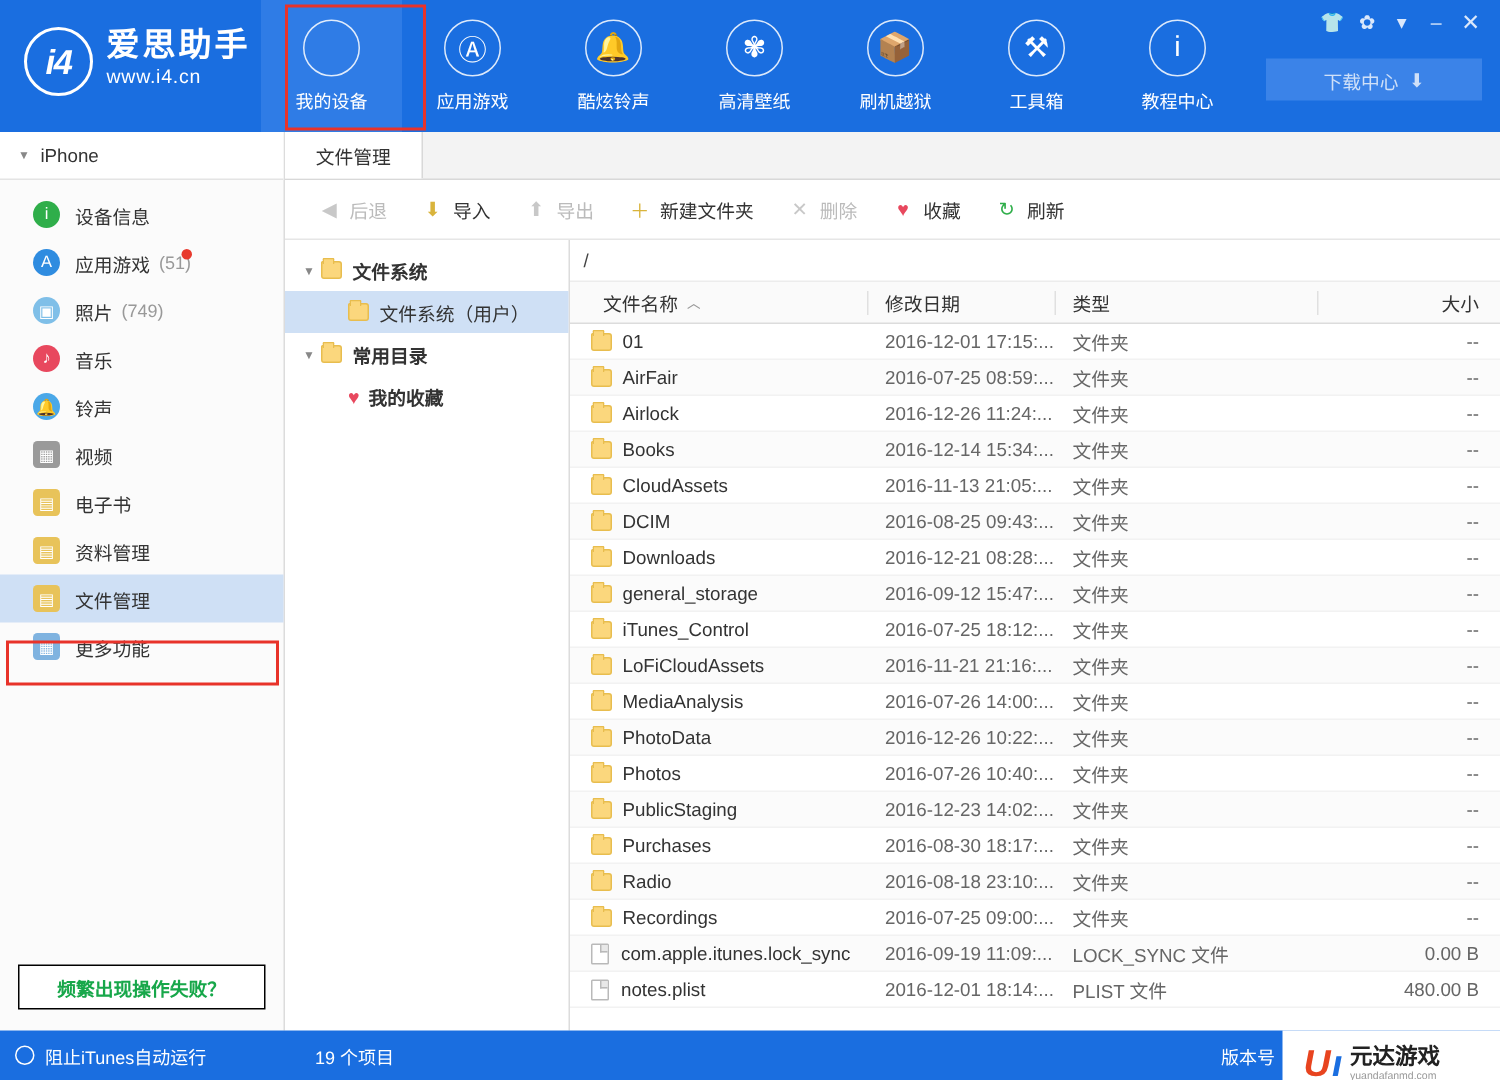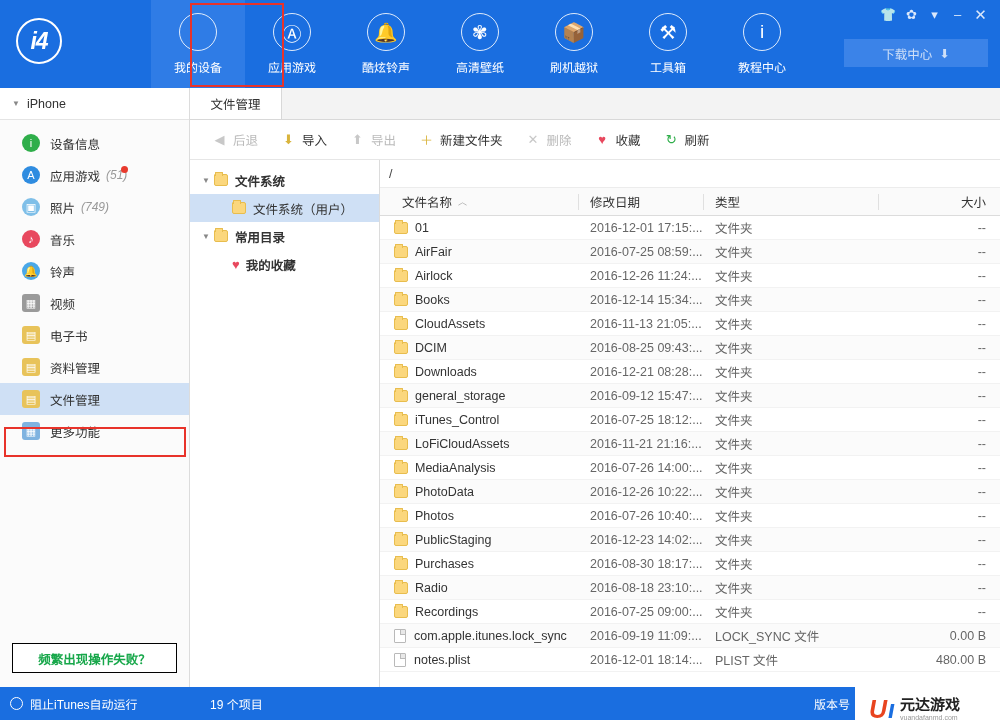--- a/index.html
+++ b/index.html
@@ -9,21 +9,21 @@
     font-family: "Liberation Sans", "DejaVu Sans", sans-serif;
     font-size: 12px; color: #333; background: #fff;
   }
   .app { width: 1000px; height: 720px; display: flex; flex-direction: column; position: relative; }
 
   
   .header {
     height: 88px; background: #1a6ee0; display: flex; align-items: flex-start;
     position: relative; flex: 0 0 88px;
   }
-  .brand { display: flex; align-items: flex-start; padding: 18px 0 0 16px; width: 151px; }
+  .brand { display: flex; align-items: flex-start; padding: 18px 0 0 16px; width: 174px; }
   .brand-mark {
     width: 46px; height: 46px; border-radius: 50%; border: 2px solid #fff;
     display: flex; align-items: center; justify-content: center;
     color: #fff; font-size: 23px; font-weight: bold; font-style: italic;
     letter-spacing: -1px; flex: 0 0 46px;
   }
   .brand-text { margin-left: 9px; color: #fff; line-height: 1.05; }
   .brand-title { font-size: 22px; font-weight: bold; letter-spacing: 2px; }
   .brand-url { font-size: 13px; letter-spacing: 0.5px; margin-top: 3px; }
 
@@ -72,21 +72,21 @@
     height: 32px; display: flex; align-items: center; padding-left: 22px; cursor: pointer;
     position: relative;
   }
   .side-item.selected { background: #cfe0f5; }
   .side-ico {
     width: 18px; height: 18px; margin-right: 10px; flex: 0 0 18px;
     display: flex; align-items: center; justify-content: center;
     font-size: 11px; color: #fff; border-radius: 3px;
   }
   .side-label { font-size: 12.5px; color: #333; }
-  .side-count { font-size: 12px; color: #999; margin-left: 6px; font-style: italic; }
+  .side-count { font-size: 12px; color: #999; margin-left: 6px; }
   .dot-badge {
     width: 7px; height: 7px; background: #e83a2e; border-radius: 50%;
     position: absolute; left: 121px; top: 7px;
   }
   .help-btn {
     margin: 0 12px 14px 12px; height: 30px; border: 1px solid #000000; background: #fff;
     display: flex; align-items: center; justify-content: center;
     color: #17a74a; font-size: 12.5px; font-weight: bold; cursor: pointer;
   }
 
@@ -192,20 +192,24 @@
 </style>
 </head>
 <body>
 
 <div class="app">
 
   <div class="header">
 
     <div class="brand">
       <div class="brand-mark">i4</div>
+      <div class="brand-text">
+        <div class="brand-title">爱思助手</div>
+        <div class="brand-url">www.i4.cn</div>
+      </div>
     </div>
 
     <div class="nav" id="nav">
         <div class="nav-item active">
           <span class="nav-icon"></span>
           <span class="nav-label">我的设备</span>
         </div>
         <div class="nav-item">
           <span class="nav-icon">Ⓐ</span>
           <span class="nav-label">应用游戏</span>

